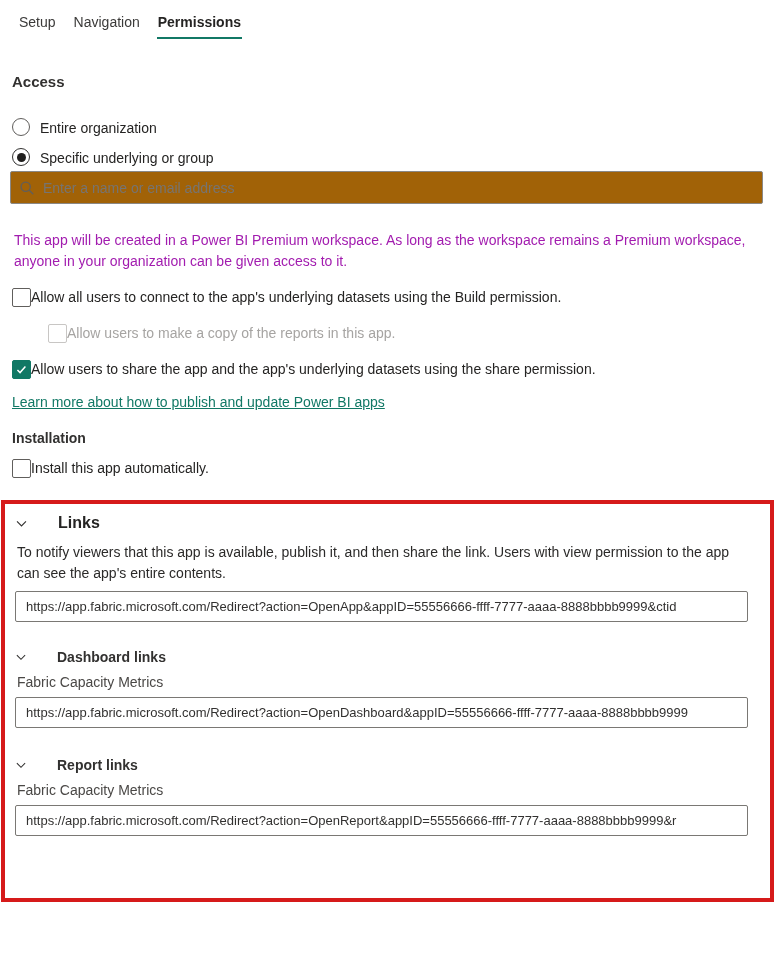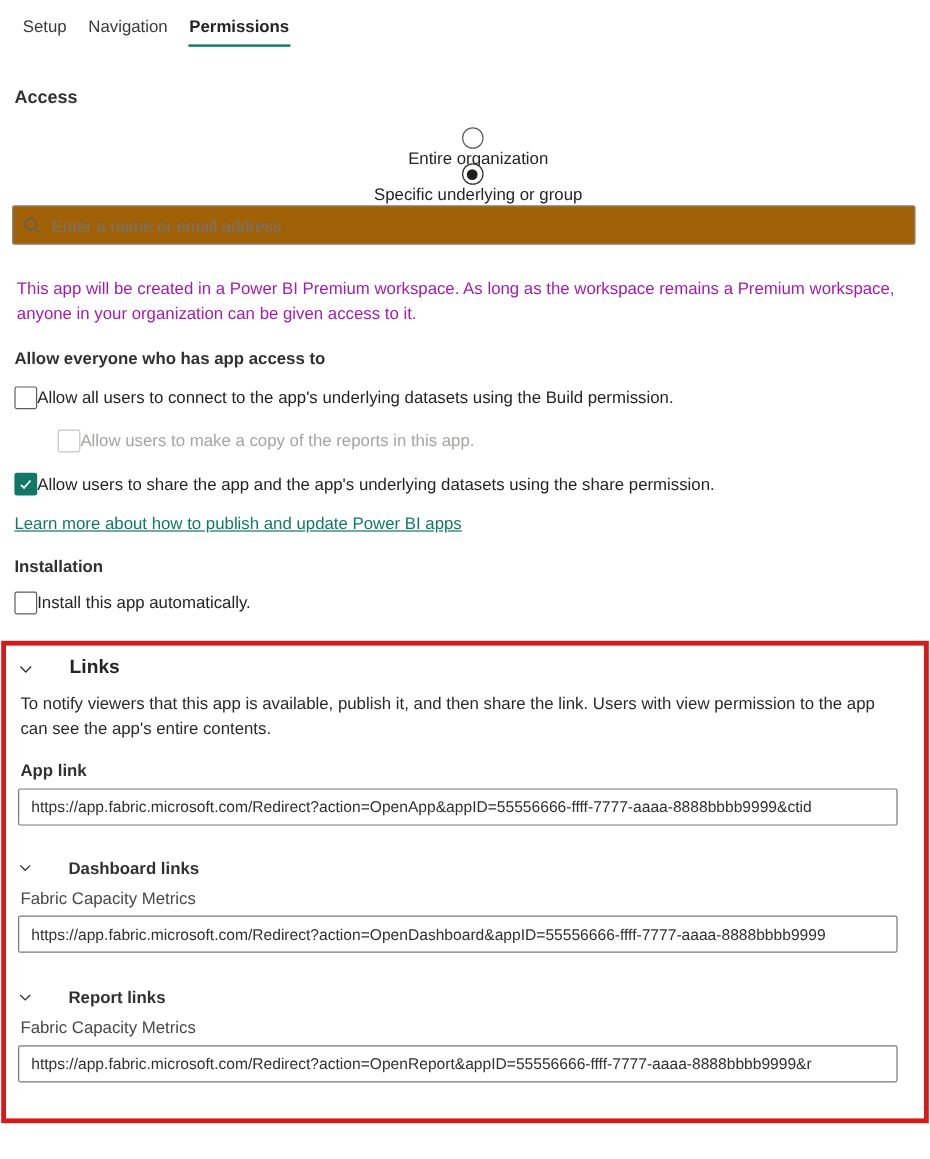--- a/index.html
+++ b/index.html
@@ -14,21 +14,21 @@
   .tabs { display:flex; gap:16px; padding:12px 16px 0 18px; }
   .tab { padding:2px 1px 7px 1px; color:#3b3a39; cursor:pointer; font-size:14px; }
   .tab.active { font-weight:700; color:#252423; border-bottom:2px solid #117865; }
 
   
   .h-access { margin:34px 0 0 12px; font-size:15px; font-weight:700; color:#323130; }
   .h-sub { margin:18px 0 0 12px; font-size:14px; font-weight:700; color:#323130; }
 
   
   .radio-group { margin:16px 0 0 12px; }
-  .radio-row { display:flex; align-items:center; height:30px; cursor:pointer;flex-direction:column; }
+  .radio-row { display:flex; align-items:flex-end; height:30px; cursor:pointer; }
   .radio-outer { width:18px; height:18px; border:1px solid #605e5c; border-radius:50%;
     display:flex; align-items:center; justify-content:center; flex:0 0 auto; background:#fff; }
   .radio-row.selected .radio-outer { border:1.5px solid #323130; }
   .radio-dot { width:9px; height:9px; border-radius:50%; background:#201f1e; display:none; }
   .radio-row.selected .radio-dot { display:block; }
   .radio-label { margin-left:10px; color:#252423; }
 
   
   .search-box { margin:5px 0 0 10px; width:753px; height:33px; border:1px solid #8a8886;
     border-radius:2px; display:flex; align-items:center; padding:0 8px; background:#a16207; }
@@ -113,21 +113,20 @@
       <circle cx="6.7" cy="6.7" r="4.6" stroke="#605e5c" stroke-width="1.3" fill="none"></circle>
       <line x1="10.2" y1="10.2" x2="14.2" y2="14.2" stroke="#605e5c" stroke-width="1.3"></line>
     </svg>
     <input class="search-input" type="text" placeholder="Enter a name or email address" style="">
   </div>
 
 
   <div class="premium-note">This app will be created in a Power BI Premium workspace. As long as the workspace remains a Premium workspace, anyone in your organization can be given access to it.</div>
 
   
-  <div class="h-sub">Allow everyone who has app access to</div>
 
   <div class="cb-row">
     <span class="cb-box"></span>
     <span class="cb-label">Allow all users to connect to the app's underlying datasets using the Build permission.</span>
   </div>
 
   <div class="cb-row indented disabled cb-gap-lg">
     <span class="cb-box"></span>
     <span class="cb-label">Allow users to make a copy of the reports in this app.</span>
   </div>
@@ -156,21 +155,20 @@
 
     <div class="collapse-header">
       <svg width="13" height="13" viewBox="0 0 16 16">
         <path d="M2.5 5.5l5.5 5.5 5.5-5.5" stroke="#323130" stroke-width="1.4" fill="none"></path>
       </svg>
       <span class="collapse-title-lg">Links</span>
     </div>
 
     <div class="links-desc">To notify viewers that this app is available, publish it, and then share the link. Users with view permission to the app can see the app's entire contents.</div>
 
-    <div class="field-label">App link</div>
     <input class="url-input" type="text" readonly="" value="https://app.fabric.microsoft.com/Redirect?action=OpenApp&amp;appID=55556666-ffff-7777-aaaa-8888bbbb9999&amp;ctid" style="">
 
     <div class="sub-section">
       <div class="collapse-header">
         <svg width="12" height="12" viewBox="0 0 16 16">
           <path d="M2.5 5.5l5.5 5.5 5.5-5.5" stroke="#323130" stroke-width="1.4" fill="none"></path>
         </svg>
         <span class="collapse-title-sm">Dashboard links</span>
       </div>
       <div class="field-label-plain">Fabric Capacity Metrics</div>

